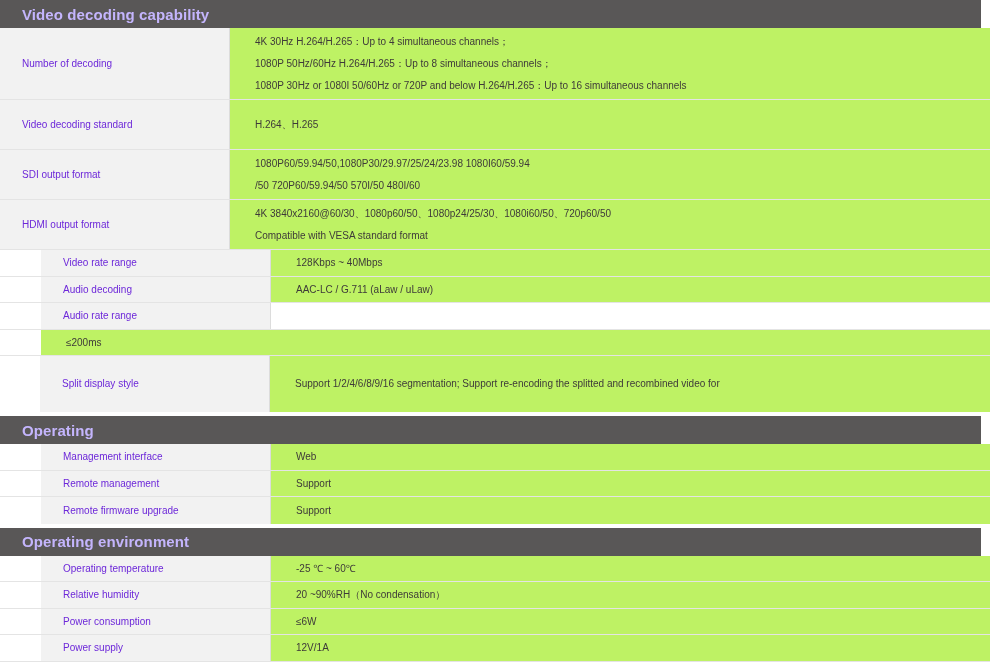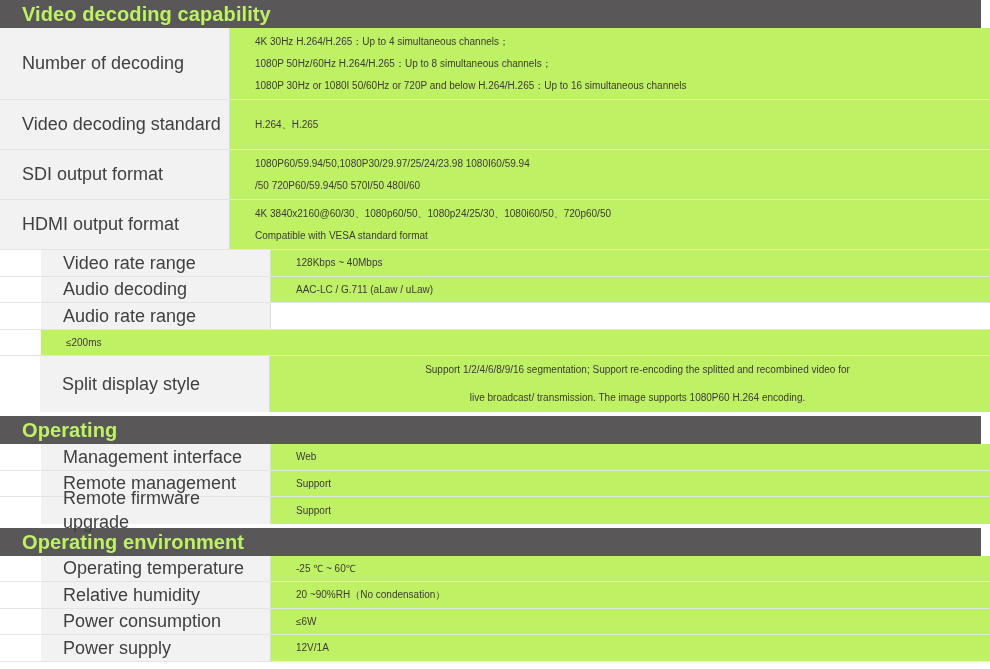--- a/index.html
+++ b/index.html
@@ -24,22 +24,22 @@
   .section-bar {
     width: 981px;
     height: 28px;
     background: #595757;
     display: flex;
     align-items: center;
     box-sizing: border-box;
     padding-left: 22px;
   }
   .section-bar-title {
-    color: #bef264;
-    font-size: 20px;
+    color: #c4b5fd;
+    font-size: 15px;
     font-weight: bold;
     letter-spacing: 0.1px;
     line-height: 1;
   }
 
   
   .rows {
     width: 990px;
     border-collapse: collapse;
   }
@@ -55,22 +55,22 @@
   }
   .cell-label {
     width: 230px;
     min-width: 230px;
     box-sizing: border-box;
     background: #f2f2f2;
     border-right: 1px solid #dcdcdc;
     padding: 0 8px 0 22px;
     display: flex;
     align-items: center;
-    font-size: 18px;
-    color: #404040;
+    font-size: 10px;
+    color: #6d28d9;
     line-height: 1.35;
   }
   .cell-value {
     flex: 1;
     box-sizing: border-box;
     background: #bef264;
     padding: 0 10px 0 25px;
     display: flex;
     flex-direction: column;
     justify-content: center;
@@ -84,21 +84,21 @@
   .vline + .vline {
     margin-top: 1px;
   }
 
   
   .h-tall   { height: 72px; }
   .h-mid    { height: 50px; }
   .h-single { height: 26.5px; padding-left: 41px; }
   .h-split  { height: 56px; padding-left: 40px; }
 
-  .h-split .cell-value .vline { line-height: 26px; text-align: center; }
+  .h-split .cell-value .vline { line-height: 26px; }
   .h-split .cell-value { justify-content: space-around; }
   .bar-gap     { height: 4px; background: #ffffff; width: 990px; }
 </style>
 </head>
 <body>
 
 <div class="spec-sheet">
 
   <div class="section-bar">
     <span class="section-bar-title">Video decoding capability</span>
@@ -159,21 +159,20 @@
     <div class="spec-row h-single">
       <div class="cell-value">
         <span class="vline">≤200ms</span>
       </div>
     </div>
 
     <div class="spec-row h-split no-rule">
       <div class="cell-label">Split display style</div>
       <div class="cell-value">
         <span class="vline">Support 1/2/4/6/8/9/16 segmentation; Support re-encoding the splitted and recombined video for</span>
-        <span class="vline">live broadcast/ transmission. The image supports 1080P60 H.264 encoding.</span>
       </div>
     </div>
 
   </div>
 
   <div class="bar-gap"></div>
 
   <div class="section-bar">
     <span class="section-bar-title">Operating</span>
   </div>

